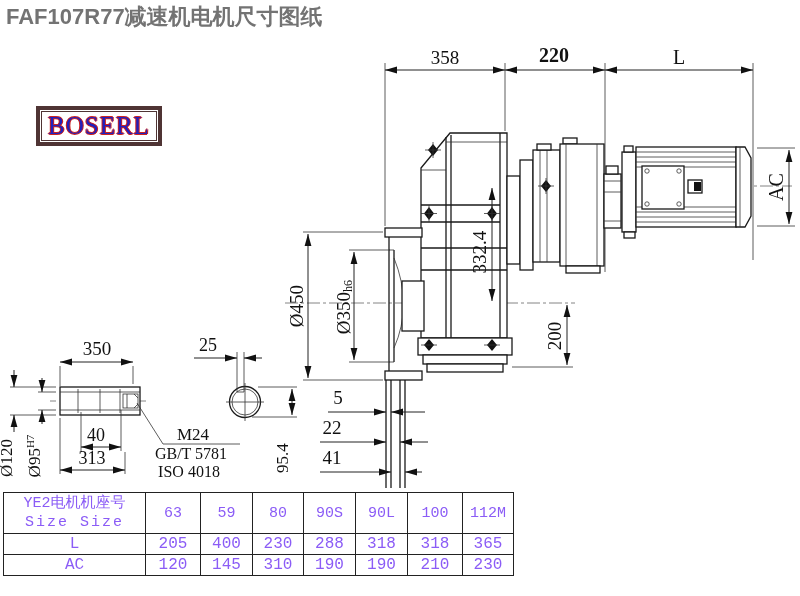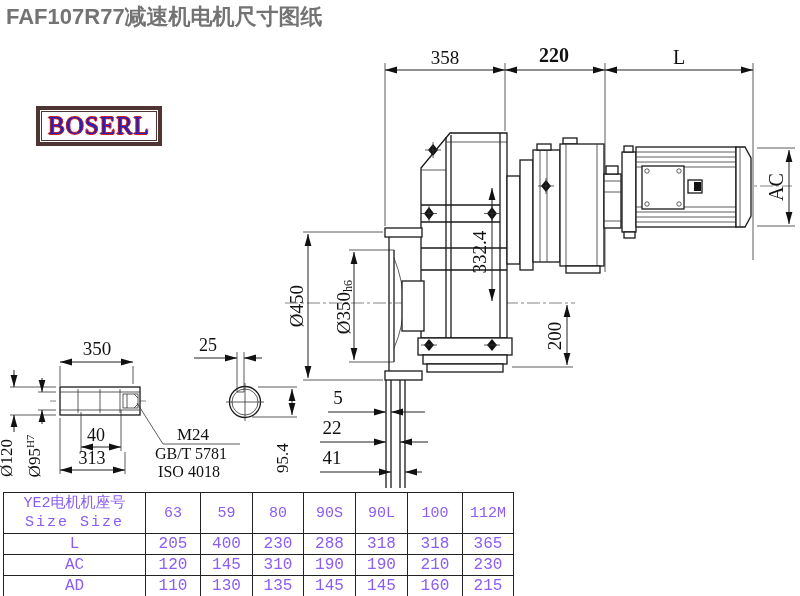--- a/index.html
+++ b/index.html
@@ -310,26 +310,16 @@
   <tr>
     <td>AC</td>
     <td>120</td>
     <td>145</td>
     <td>310</td>
     <td>190</td>
     <td>190</td>
     <td>210</td>
     <td>230</td>
   </tr>
-  <tr>
-    <td>AD</td>
-    <td>110</td>
-    <td>130</td>
-    <td>135</td>
-    <td>145</td>
-    <td>145</td>
-    <td>160</td>
-    <td>215</td>
-  </tr>
 </tbody>
     </table>
 
 </div>
 
 </body></html>

